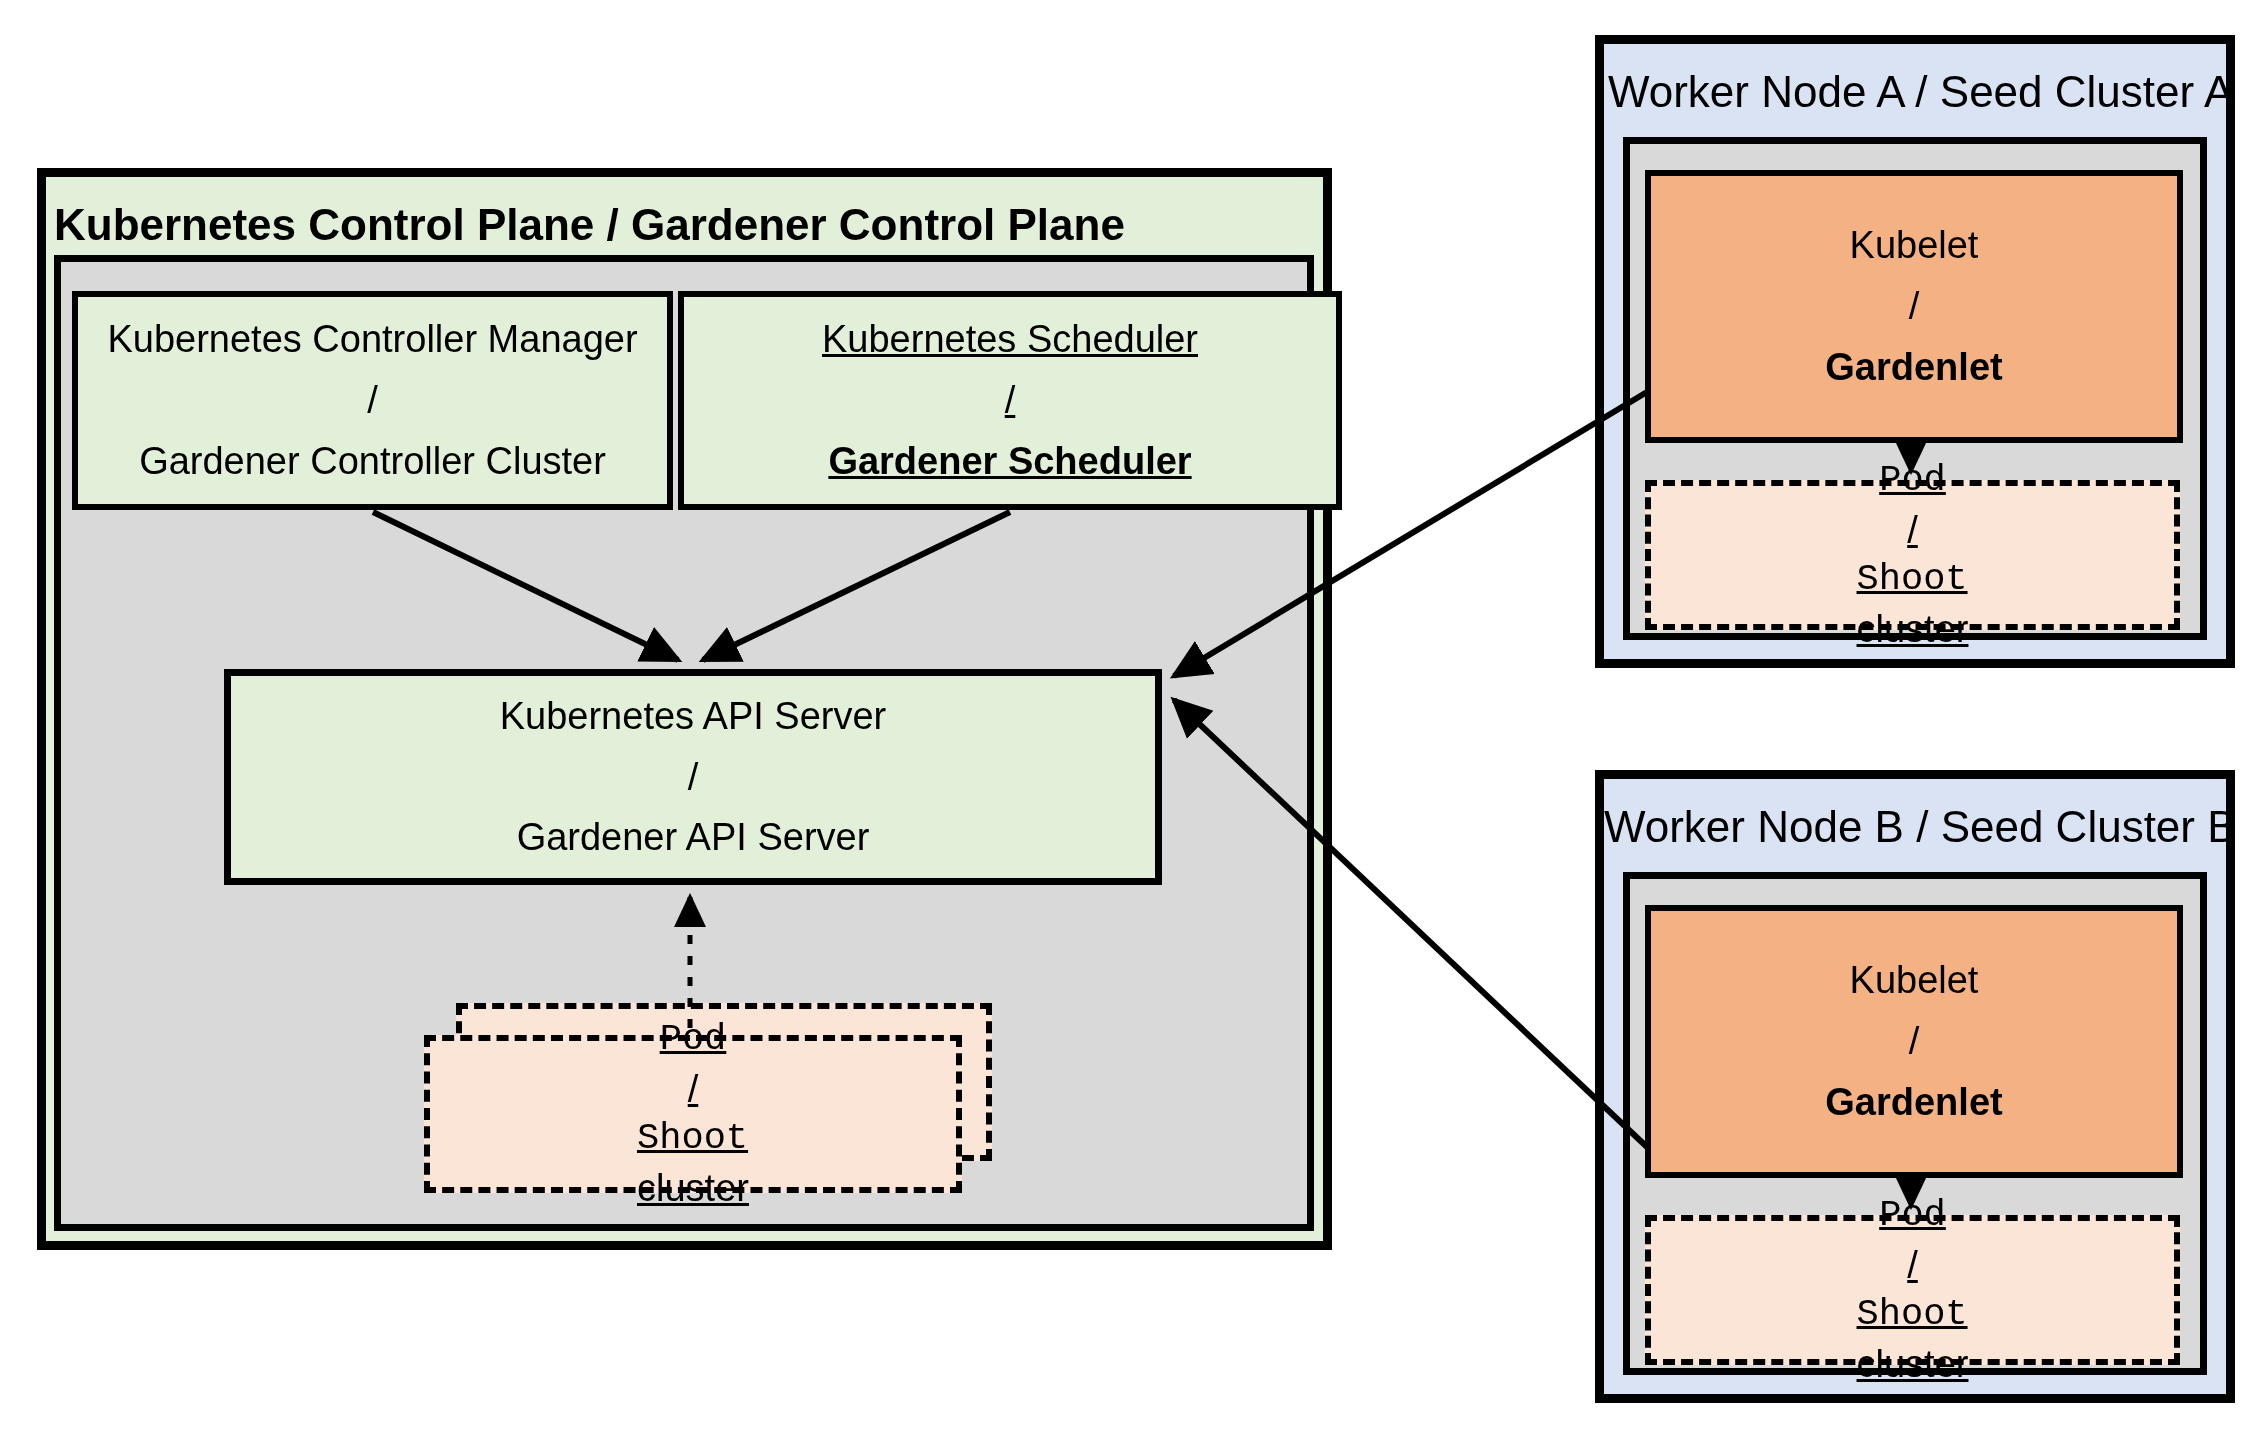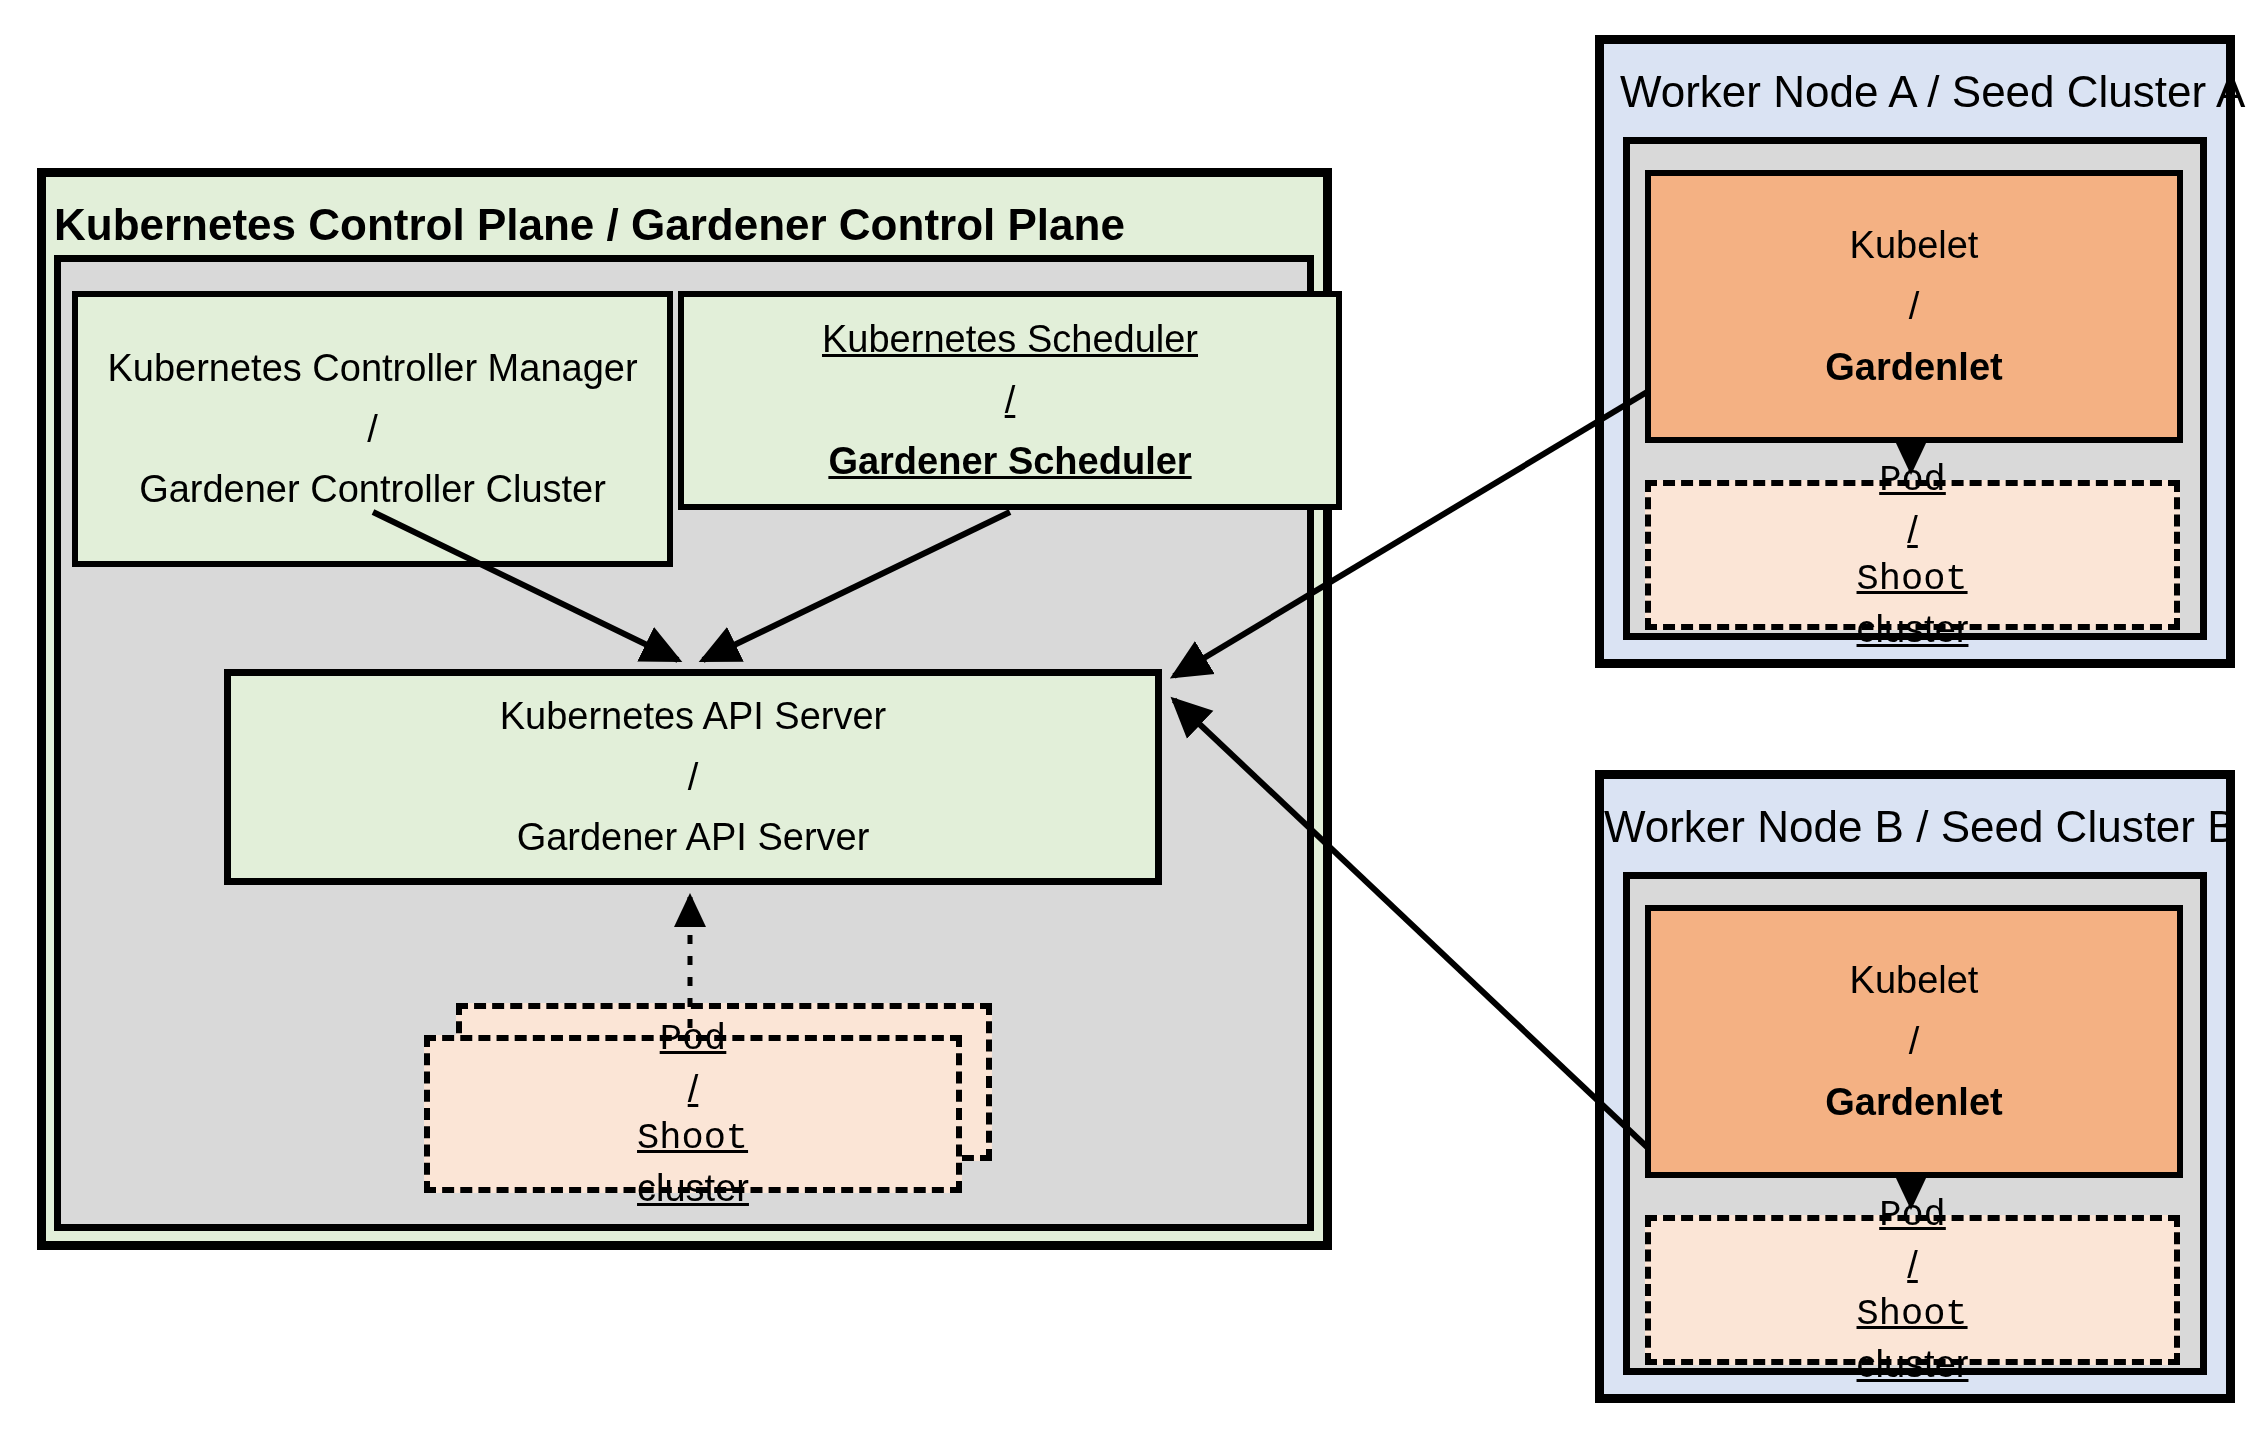--- a/index.html
+++ b/index.html
@@ -45,21 +45,21 @@
 </head>
 <body>
 
 <div id="canvas">
 
   <div class="abs outer-green" style="left:37px; top:168px; width:1295px; height:1082px;">
     <div class="abs section-title" style="left:8px; top:22px;">Kubernetes Control Plane / Gardener Control Plane</div>
 
     <div class="abs gray-panel" style="left:8px; top:78px; width:1260px; height:976px;">
 
-      <div class="abs green-box" style="left:11px; top:29px; width:601px; height:276px;">
+      <div class="abs green-box" style="left:11px; top:29px; width:601px; height:219px;">
         <div class="center-lines">
           <div class="ln">Kubernetes Controller Manager</div>
           <div class="ln">/</div>
           <div class="ln">Gardener Controller Cluster</div>
         </div>
       </div>
 
       <div class="abs green-box" style="left:617px; top:29px; width:664px; height:219px;text-decoration:underline;">
         <div class="center-lines">
           <div class="ln">Kubernetes Scheduler</div>
@@ -85,21 +85,21 @@
           <div class="ln mixed-line">
             <span class="mono">Shoot</span>
               <span>cluster</span>
           </div>
         </div>
       </div>
     </div>
   </div>
 
   <div class="abs outer-blue" style="left:1595px; top:35px; width:640px; height:633px;">
-    <div class="abs worker-title" style="left:16px; top:22px;">Worker Node A / Seed Cluster A</div>
+    <div class="abs worker-title" style="left:4px; top:22px;">Worker Node A / Seed Cluster A</div>
 
     <div class="abs gray-panel" style="left:19px; top:93px; width:584px; height:503px;">
 
       <div class="abs orange-box" style="left:15px; top:26px; width:538px; height:273px;">
         <div class="center-lines">
           <div class="ln">Kubelet</div>
           <div class="ln">/</div>
           <div class="ln bold">Gardenlet</div>
         </div>
       </div>

